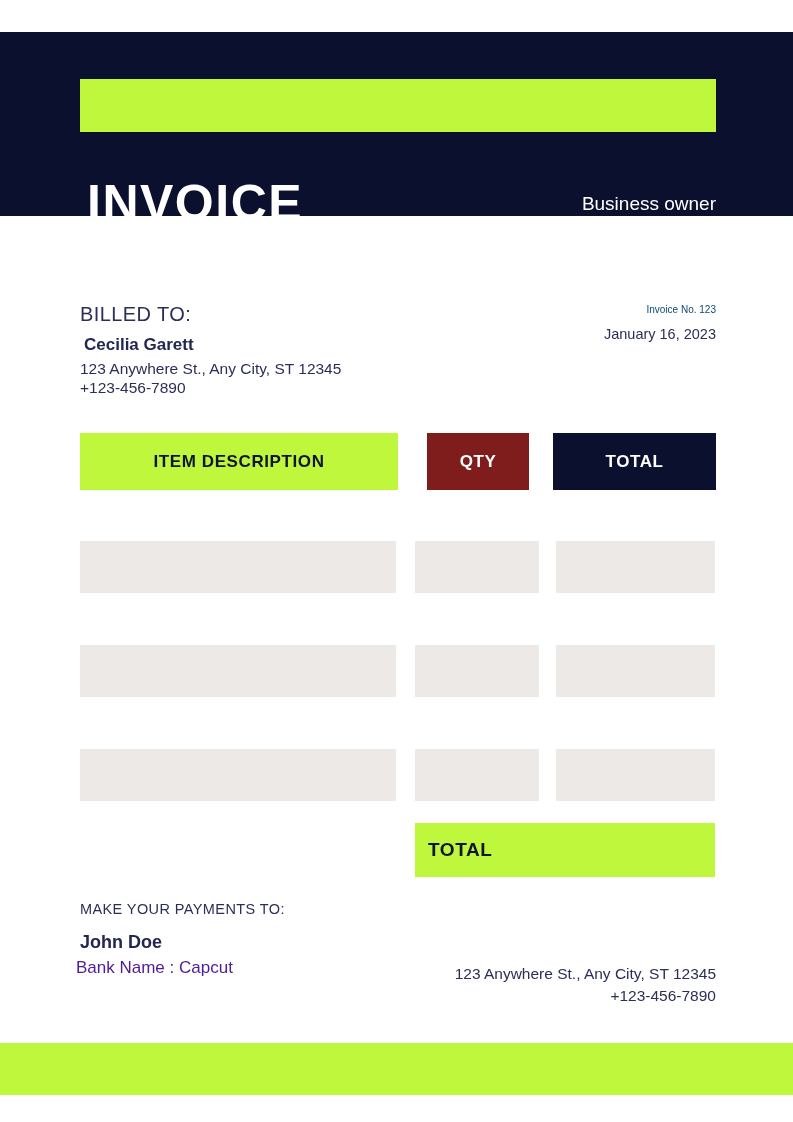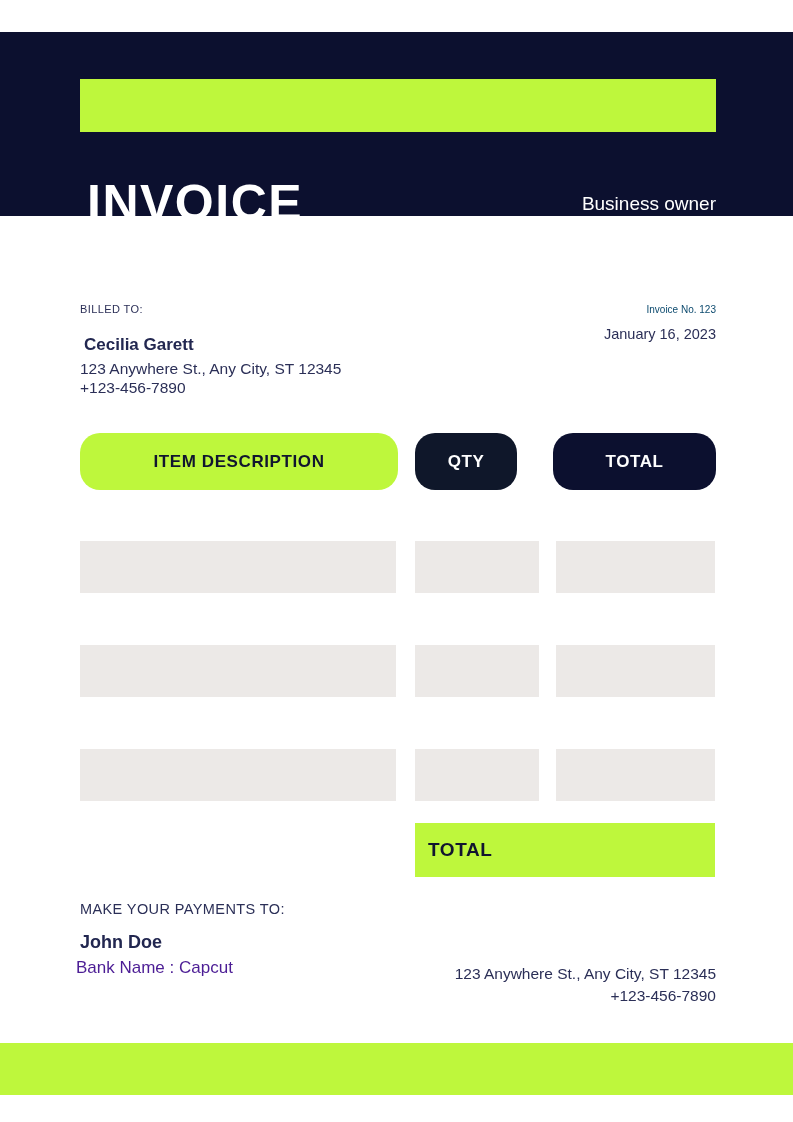--- a/index.html
+++ b/index.html
@@ -39,38 +39,38 @@
   .owner-label {
     position: absolute;
     right: 77px; top: 161px;
     font-size: 19px;
     font-weight: 400;
     color: #ffffff;
     text-align: right;
   }
 
   
-  .billed-label    { position: absolute; left: 80px; top: 303px; font-size: 11px; letter-spacing: 0.4px; color: #2b2f57; }
+  .billed-label    { position: absolute; left: 80px; top: 303px; font-size: 20px; letter-spacing: 0.4px; color: #2b2f57; }
   .billed-name     { position: absolute; left: 84px; top: 335px; font-size: 17px; font-weight: 700; color: #222750; }
   .billed-address  { position: absolute; left: 80px; top: 360px; font-size: 15.5px; color: #2b2f57; }
   .billed-phone    { position: absolute; left: 80px; top: 379px; font-size: 15.5px; color: #2b2f57; }
 
   
   .meta-number { position: absolute; right: 77px; top: 304px; font-size: 10px; color: #0c4a6e; text-align: right; margin-left: 9px; }
   .meta-date   { position: absolute; right: 77px; top: 326px; font-size: 14.5px; color: #2b2f57; text-align: right; }
 
   
   .th {
     position: absolute;
     top: 433px; height: 57px;
     display: flex; align-items: center; justify-content: center;
-    font-weight: 800; font-size: 17px; letter-spacing: 0.6px; border-radius: 20px;
+    font-weight: 800; font-size: 17px; letter-spacing: 0.6px;
   }
   .th-desc  { left: 80px;  width: 318px; background: #bef73c; color: #11152f; }
-  .th-qty   { left: 415px; width: 102px; background: #0f172a; color: #ffffff; }
+  .th-qty   { left: 427px; width: 102px; background: #7f1d1d; color: #ffffff; }
   .th-total { left: 553px; width: 163px; background: #0c102f; color: #ffffff; }
 
   
   .cell { position: absolute; height: 52px; background: #ece9e7; }
   .row1 { top: 541px; }
   .row2 { top: 645px; }
   .row3 { top: 749px; }
   .c1 { left: 80px;  width: 316px; }
   .c2 { left: 415px; width: 124px; }
   .c3 { left: 556px; width: 159px; }

